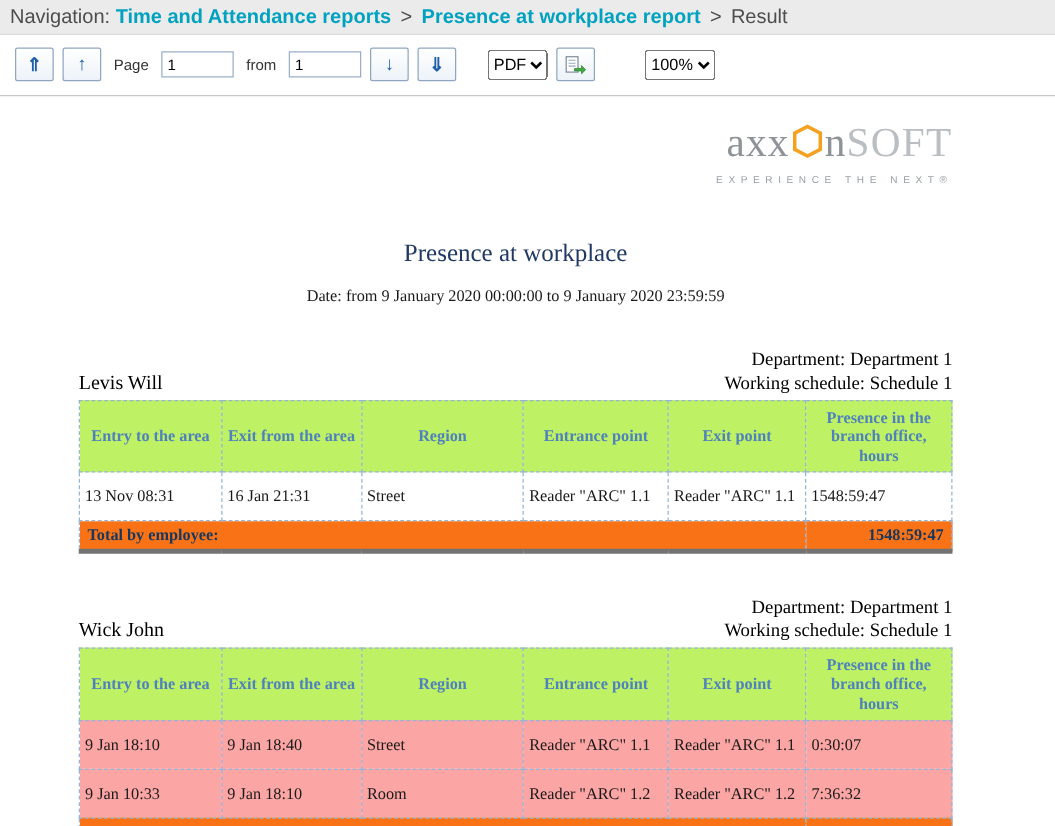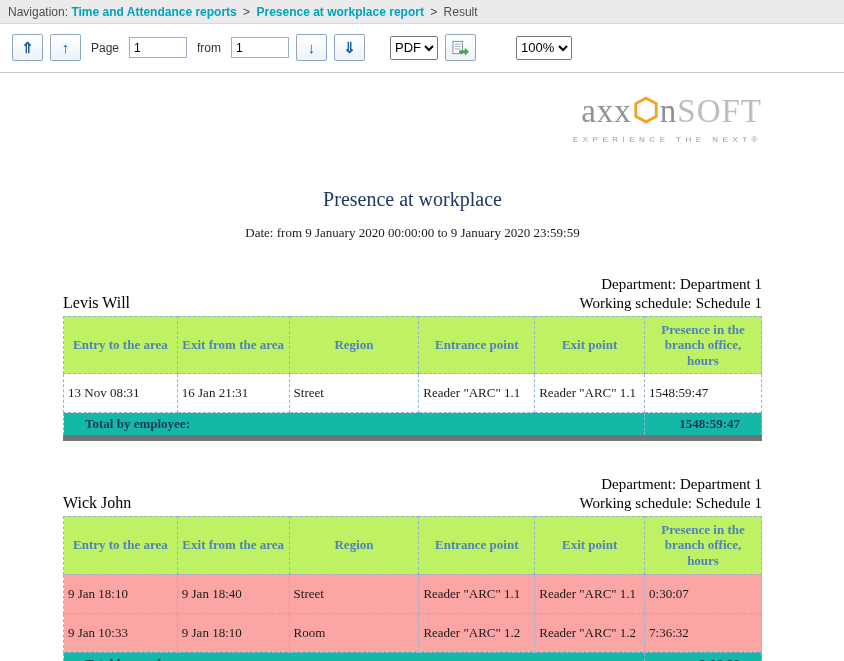--- a/index.html
+++ b/index.html
@@ -8,21 +8,21 @@
     width:844px; height:661px; overflow:hidden;
     background:#ffffff;
     font-family:"Liberation Sans", sans-serif;
   }
 
   
   .breadcrumb-bar {
     background:#ebebeb;
     border-bottom:1px solid #d9d9d9;
     padding:5px 10px 4px 8px;
-    font-size:12px;
+    font-size:16px;
     color:#4d4d4d;
     white-space:nowrap;
   }
   .breadcrumb-link { color:#00a2c0; font-weight:bold; text-decoration:none; cursor:pointer; }
   .breadcrumb-sep { color:#4d4d4d; margin:0 3px; }
 
   
   .toolbar {
     background:#ffffff;
     border-bottom:1px solid #c9c9c9;
@@ -95,22 +95,22 @@
     line-height:1.2;
     text-align:center;
   }
   .report-table td {
     padding:11px 4px; 
     border:1px dashed #95b3d7; color:#1a1a1a;
   }
   .row-white td { background:#ffffff; }
   .row-tint  td { background:#fca5a5; }
   .total-row td {
-    background:#14b8a6; color:#17375e; font-weight:bold;
-    padding:3px 21px; border-bottom:6px solid #737373;
+    background:#f97316; color:#17375e; font-weight:bold;
+    padding:3px 6px; border-bottom:4px solid #737373;
   }
   .total-label { text-align:left !important; }
   .total-value { text-align:right !important; }
 </style>
 </head>
 <body>
 
 <div class="breadcrumb-bar">
   <span>Navigation:</span>
   <a class="breadcrumb-link">Time and Attendance reports</a>

